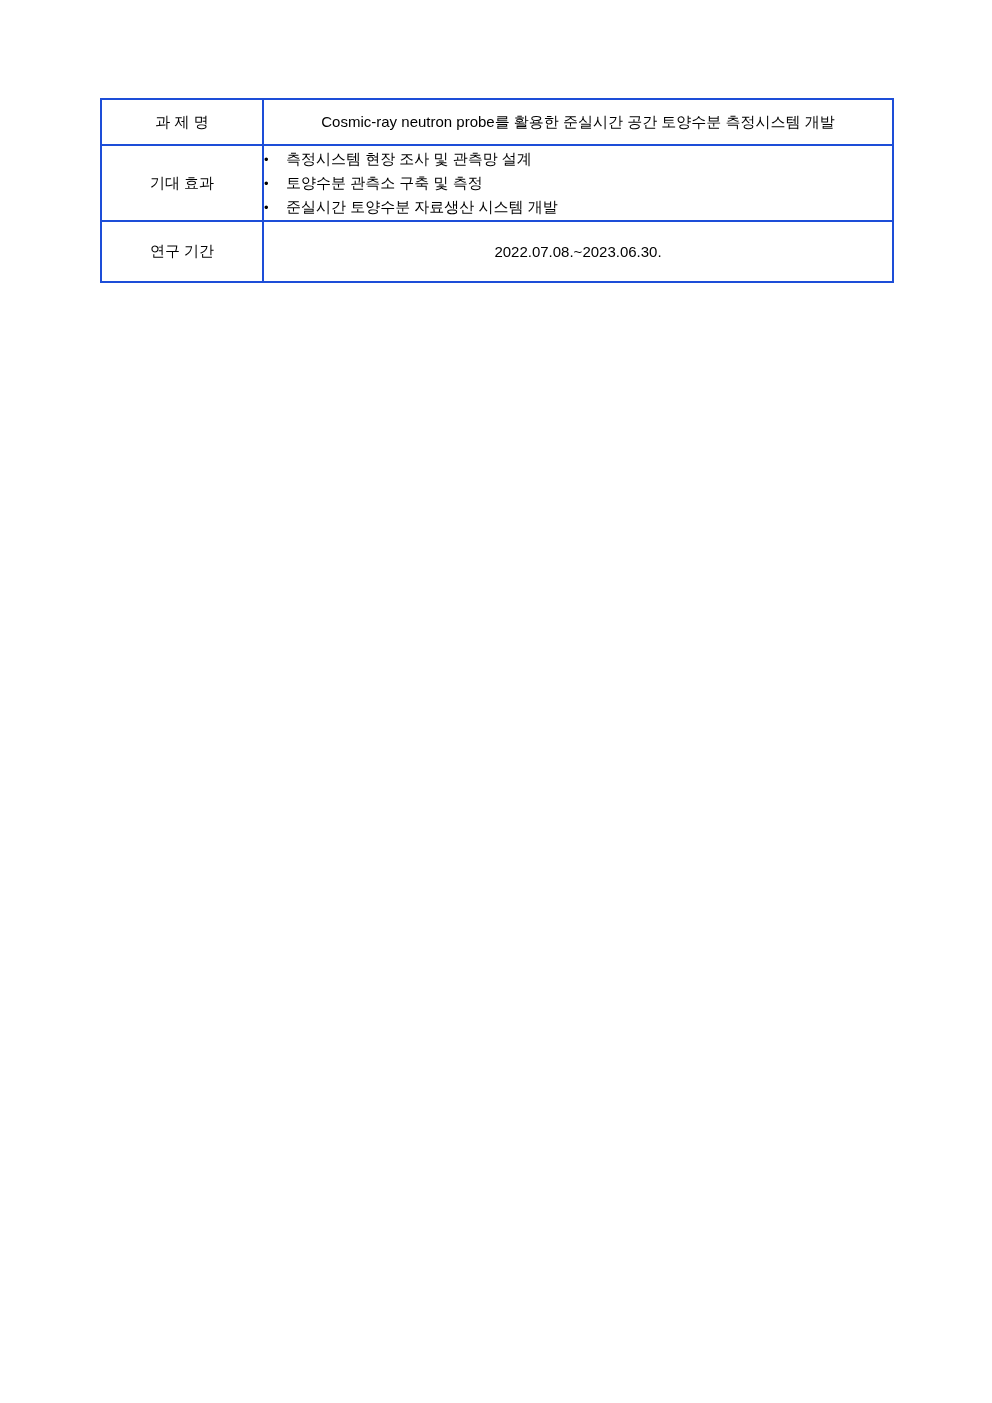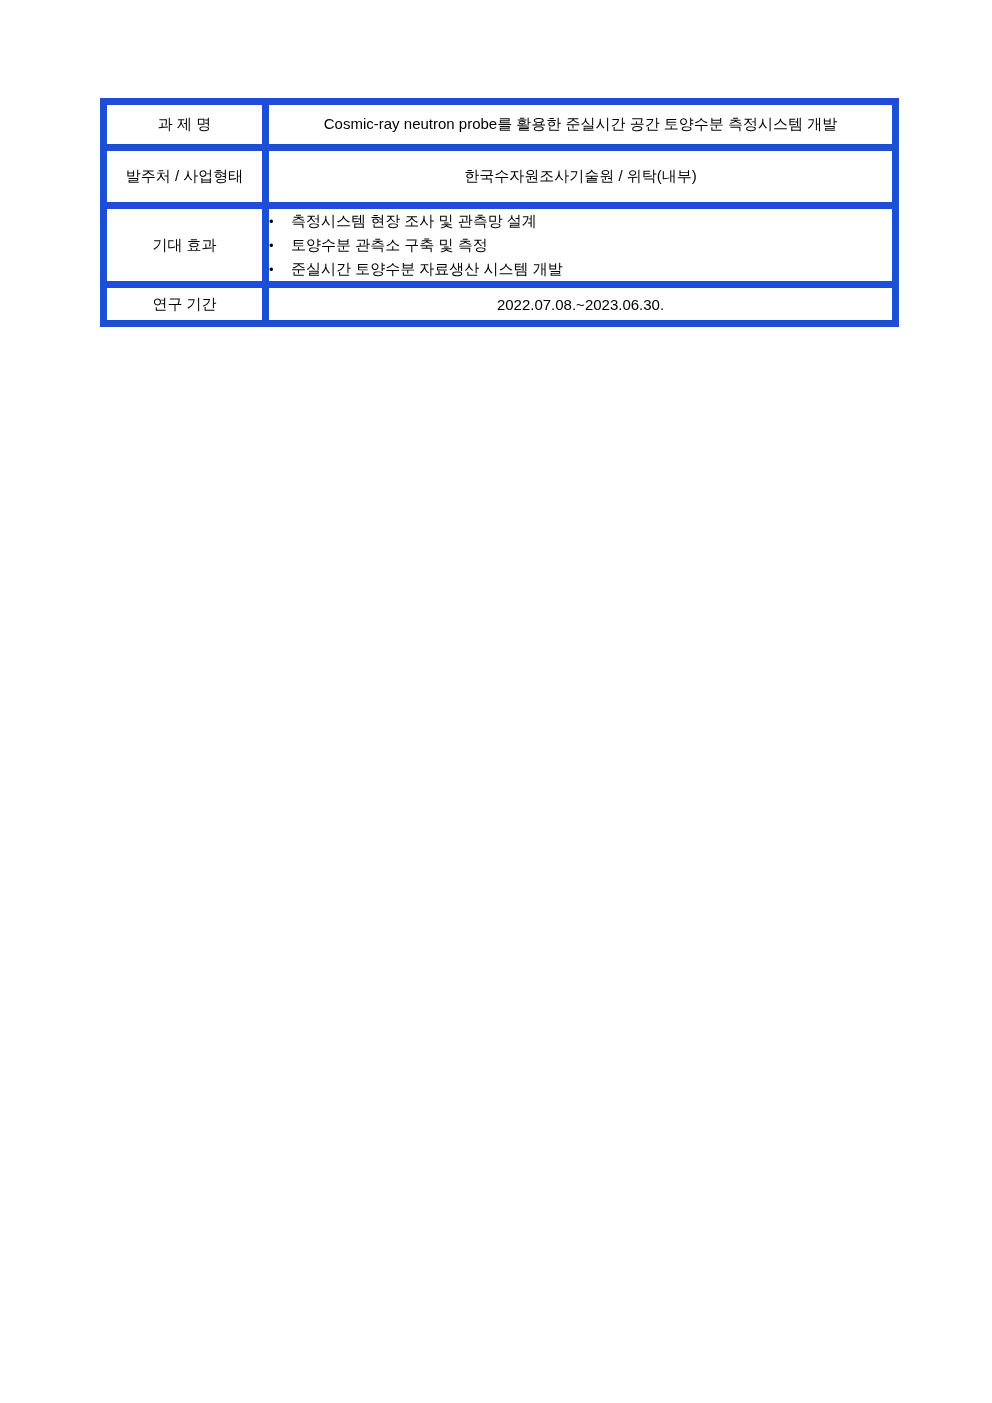--- a/index.html
+++ b/index.html
@@ -20,41 +20,41 @@
     left: 100px;
     top: 98px;
     width: 792px;
     border-collapse: collapse;
     table-layout: fixed;
     border: 2px solid #000000;
     font-size: 15px;
     color: #000000;
   }
   .info-table td {
-    border: 7px solid #1d4ed8;
+    border: 2px solid #1d4ed8;
     vertical-align: middle;
     padding: 0;
     overflow: hidden;
   }
   .col-label { width: 162px; }
   .col-value { width: 630px; }
   .label-cell {
     text-align: center;
     white-space: nowrap;
   }
   .value-cell.center {
     text-align: center;
     white-space: nowrap;
     margin-top: 38px;
   }
   .row-1 { height: 46px; }
   .row-2 { height: 58px; }
   .row-3 { height: 45px; }
   .row-4 { height: 76px; }
-  .row-5 { height: 39px; }
+  .row-5 { height: 61px; }
   .bullets-cell {
     padding: 3px 6px 3px 13px;
   }
   .bullet-line {
     display: flex;
     align-items: baseline;
     line-height: 23px;
     white-space: nowrap;
   }
   .bullet-mark {
@@ -72,24 +72,20 @@
   <table class="info-table">
     <colgroup>
       <col class="col-label">
       <col class="col-value">
     </colgroup>
     <tbody>
       <tr class="row-1">
         <td class="label-cell">과 제 명</td>
         <td class="value-cell center">Cosmic-ray neutron probe를 활용한 준실시간 공간 토양수분 측정시스템 개발</td>
       </tr>
-      <tr class="row-2">
-        <td class="label-cell">발주처 / 사업형태</td>
-        <td class="value-cell center">한국수자원조사기술원 / 위탁(내부)</td>
-      </tr>
       <tr class="row-4">
         <td class="label-cell">기대 효과</td>
         <td class="value-cell bullets-cell">
           <div class="bullet-line">
             <span class="bullet-mark">•</span>
             <span>측정시스템 현장 조사 및 관측망 설계</span>
           </div>
           <div class="bullet-line">
             <span class="bullet-mark">•</span>
             <span>토양수분 관측소 구축 및 측정</span>

